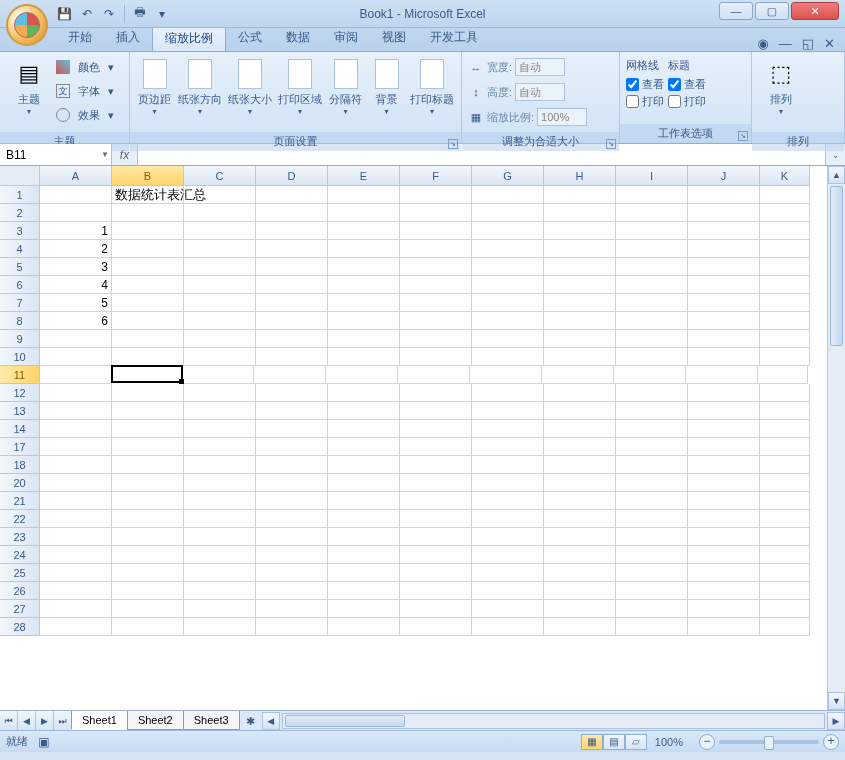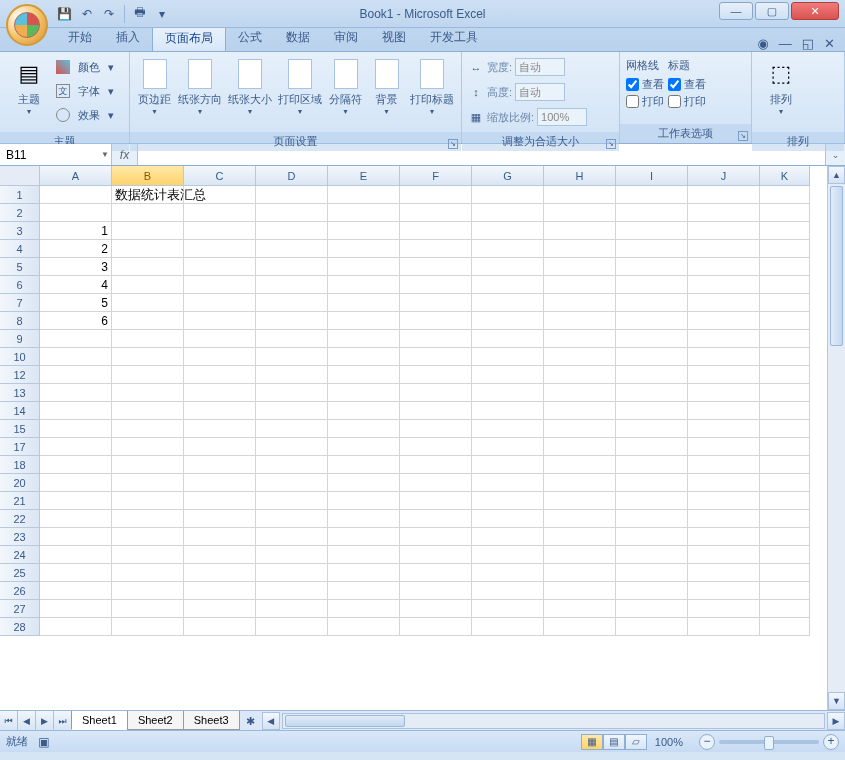--- a/index.html
+++ b/index.html
@@ -113,21 +113,21 @@
     <div class="win-btn">—</div>
     <div class="win-btn">▢</div>
     <div class="win-btn close">✕</div>
   </div>
 </div>
 
 <div class="tabs">
   <div id="tabrow" style="display: flex;">
       <div class="tab">开始</div>
       <div class="tab">插入</div>
-      <div class="tab active">页面布局</div>
+      <div class="tab active">缩放比例</div>
       <div class="tab">公式</div>
       <div class="tab">数据</div>
       <div class="tab">审阅</div>
       <div class="tab">视图</div>
       <div class="tab">开发工具</div>
     </div>
   <div class="tab-help">
     <span>◉</span>
     <span>—</span>
     <span>◱</span>
@@ -442,20 +442,34 @@
         <div class="cell" style="width: 72px;"></div>
         <div class="cell" style="width: 72px;"></div>
         <div class="cell" style="width: 72px;"></div>
         <div class="cell" style="width: 72px;"></div>
         <div class="cell" style="width: 72px;"></div>
         <div class="cell" style="width: 72px;"></div>
         <div class="cell" style="width: 72px;"></div>
         <div class="cell" style="width: 50px;"></div>
       </div>
       <div class="row">
+        <div class="rowh sel">11</div>
+        <div class="cell" style="width: 72px;"></div>
+        <div class="cell selcell" style="width: 72px;"></div>
+        <div class="cell" style="width: 72px;"></div>
+        <div class="cell" style="width: 72px;"></div>
+        <div class="cell" style="width: 72px;"></div>
+        <div class="cell" style="width: 72px;"></div>
+        <div class="cell" style="width: 72px;"></div>
+        <div class="cell" style="width: 72px;"></div>
+        <div class="cell" style="width: 72px;"></div>
+        <div class="cell" style="width: 72px;"></div>
+        <div class="cell" style="width: 50px;"></div>
+      </div>
+      <div class="row">
         <div class="rowh">12</div>
         <div class="cell" style="width: 72px;"></div>
         <div class="cell" style="width: 72px;"></div>
         <div class="cell" style="width: 72px;"></div>
         <div class="cell" style="width: 72px;"></div>
         <div class="cell" style="width: 72px;"></div>
         <div class="cell" style="width: 72px;"></div>
         <div class="cell" style="width: 72px;"></div>
         <div class="cell" style="width: 72px;"></div>
         <div class="cell" style="width: 72px;"></div>
@@ -471,34 +485,20 @@
         <div class="cell" style="width: 72px;"></div>
         <div class="cell" style="width: 72px;"></div>
         <div class="cell" style="width: 72px;"></div>
         <div class="cell" style="width: 72px;"></div>
         <div class="cell" style="width: 72px;"></div>
         <div class="cell" style="width: 72px;"></div>
         <div class="cell" style="width: 50px;"></div>
       </div>
       <div class="row">
         <div class="rowh">14</div>
-        <div class="cell" style="width: 72px;"></div>
-        <div class="cell" style="width: 72px;"></div>
-        <div class="cell" style="width: 72px;"></div>
-        <div class="cell" style="width: 72px;"></div>
-        <div class="cell" style="width: 72px;"></div>
-        <div class="cell" style="width: 72px;"></div>
-        <div class="cell" style="width: 72px;"></div>
-        <div class="cell" style="width: 72px;"></div>
-        <div class="cell" style="width: 72px;"></div>
-        <div class="cell" style="width: 72px;"></div>
-        <div class="cell" style="width: 50px;"></div>
-      </div>
-      <div class="row">
-        <div class="rowh">15</div>
         <div class="cell" style="width: 72px;"></div>
         <div class="cell" style="width: 72px;"></div>
         <div class="cell" style="width: 72px;"></div>
         <div class="cell" style="width: 72px;"></div>
         <div class="cell" style="width: 72px;"></div>
         <div class="cell" style="width: 72px;"></div>
         <div class="cell" style="width: 72px;"></div>
         <div class="cell" style="width: 72px;"></div>
         <div class="cell" style="width: 72px;"></div>
         <div class="cell" style="width: 72px;"></div>

